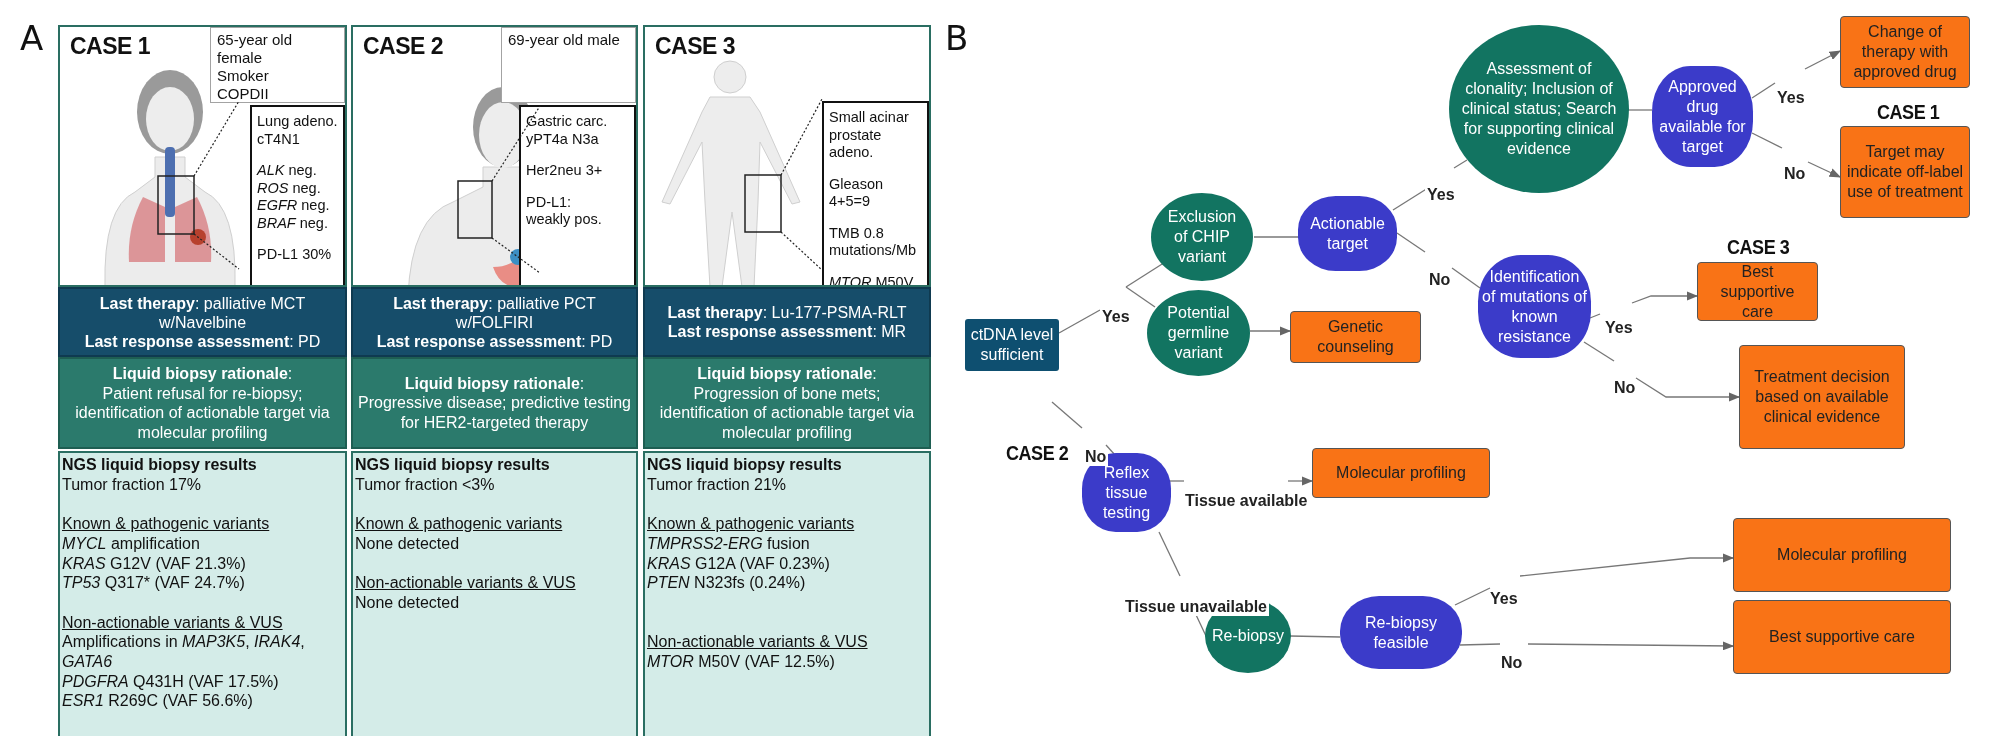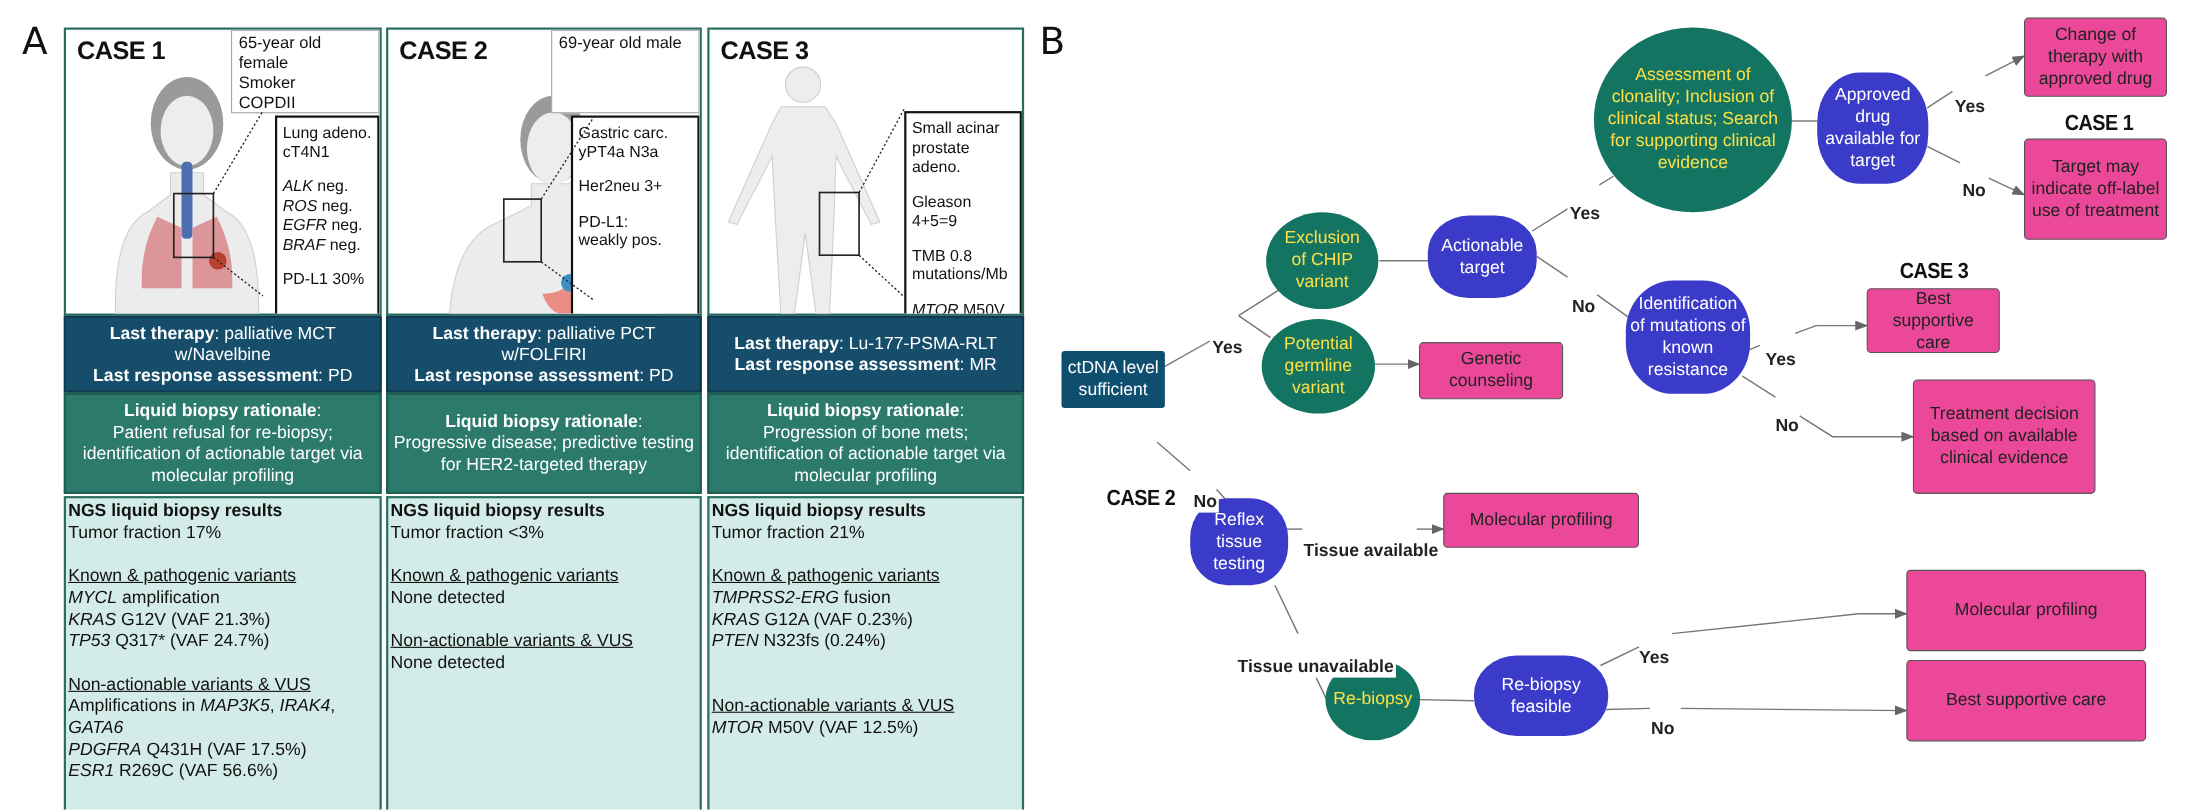--- a/index.html
+++ b/index.html
@@ -14,24 +14,24 @@
   .path-box .gap{height:14px;}
   .therapy-band{position:absolute;left:0;right:0;top:262px;height:70px;background:#164d6a;border:2px solid #0f3a50;box-sizing:border-box;color:#fff;text-align:center;font-size:16px;line-height:19px;display:flex;flex-direction:column;justify-content:center;}
   .rationale-band{position:absolute;left:0;right:0;top:332px;height:92px;background:#2b7a6c;border:2px solid #1e5e52;box-sizing:border-box;color:#fff;text-align:center;font-size:16px;line-height:19.5px;display:flex;flex-direction:column;justify-content:center;padding:0 4px;}
   .results-band{position:absolute;left:0;right:0;top:426px;height:294px;background:#d4ece8;border:2px solid #2a6e62;box-sizing:border-box;padding:2px 2px;font-size:16px;line-height:19.7px;}
   .results-band .u{text-decoration:underline;}
   .results-band .sp{height:19.7px;}
   b{font-weight:bold;}
   i{}
   .body-fig{position:absolute;}
   .fc-node{position:absolute;display:flex;align-items:center;justify-content:center;text-align:center;box-sizing:border-box;font-size:16px;line-height:20px;}
-  .fc-green{background:#127461;color:#fde047;border-radius:50%;}
+  .fc-green{background:#127461;color:#ffffff;border-radius:50%;}
   .fc-blue{background:#3b3bc9;color:#fff;border-radius:38%/45%;}
   .fc-navy{background:#0e4f70;color:#fff;border-radius:3px;}
-  .fc-box{background:#ec4899;color:#222;border:1.5px solid #555;border-radius:4px;}
+  .fc-box{background:#f97316;color:#222;border:1.5px solid #555;border-radius:4px;}
   .fc-label{position:absolute;font-weight:bold;font-size:16px;color:#222;background:#fff;padding:0 2px;line-height:18px;margin-top:20px;}
   .case-tag{position:absolute;font-weight:bold;font-size:20px;letter-spacing:-0.5px;color:#111;transform:scaleX(0.9);transform-origin:left;}
 </style>
 </head>
 <body>
 
 <div class="abs panel-letter" style="left:20px;top:18px;">A</div>
 <div class="abs panel-letter" style="left:945px;top:18px;">B</div>
 
 <div id="case-cols">

